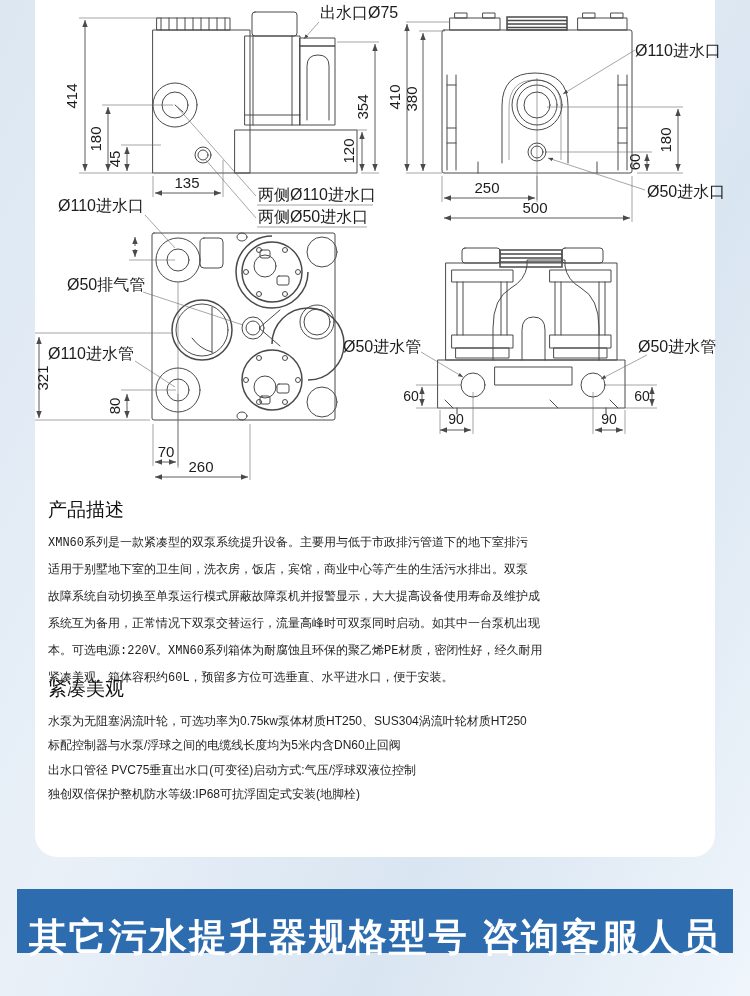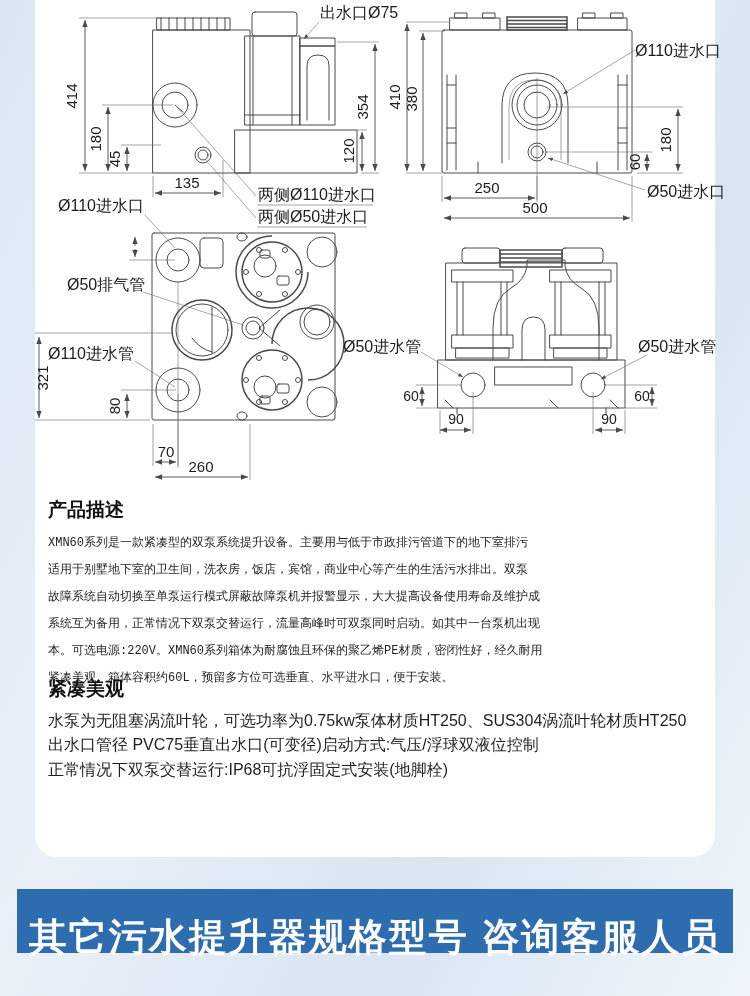--- a/index.html
+++ b/index.html
@@ -11,23 +11,23 @@
   svg.drawings{position:absolute;left:0;top:0;overflow:visible;display:block;}
   svg text{fill:#1c1c1c;stroke:none;}
   .ln{fill:none;stroke:#4a4a4a;stroke-width:1;stroke-linejoin:round;stroke-linecap:round;}
   .thk{fill:none;stroke:#4a4a4a;stroke-width:1.5;}
   .thin{fill:none;stroke:#6a6a6a;stroke-width:.6;}
   .dim{fill:none;stroke:#4a4a4a;stroke-width:.9;}
   .cjk{font-size:16px;}
   .num{font-size:15px;}
   .sm{font-size:14px;}
   .txt{position:absolute;left:13px;right:8px;color:#1f1f1f;}
-  .heading{font-size:19px;font-weight:bold;color:#111;margin:0 0 7px 0;}
+  .heading{font-size:19px;font-weight:normal;color:#111;margin:0 0 7px 0;}
   .dline{font-size:12px;line-height:27px;white-space:nowrap;font-family:Liberation Mono, monospace;}
-  .pline{font-size:16px;line-height:24.4px;white-space:nowrap;}
+  .pline{font-size:12px;line-height:24.4px;white-space:nowrap;}
   .banner{position:absolute;left:17px;top:889px;width:716px;height:64px;background:#2d6cae;
     display:flex;align-items:center;justify-content:center;}
   .banner span{color:#ffffff;font-size:38px;font-weight:bold;letter-spacing:2px;white-space:nowrap;margin-top:32px;}
 </style>
 </head>
 <body>
 
 <div class="page">
   <div class="card">
 
@@ -245,21 +245,22 @@
       <div class="dline">适用于别墅地下室的卫生间，洗衣房，饭店，宾馆，商业中心等产生的生活污水排出。双泵</div>
       <div class="dline">故障系统自动切换至单泵运行模式屏蔽故障泵机并报警显示，大大提高设备使用寿命及维护成</div>
       <div class="dline">系统互为备用，正常情况下双泵交替运行，流量高峰时可双泵同时启动。如其中一台泵机出现</div>
       <div class="dline">本。可选电源:220V。XMN60系列箱体为耐腐蚀且环保的聚乙烯PE材质，密闭性好，经久耐用</div>
       <div class="dline">紧凑美观。箱体容积约60L，预留多方位可选垂直、水平进水口，便于安装。</div>
     </div>
 
     <div class="txt" style="top:676px;">
       <div class="heading">紧凑美观</div>
       <div class="pline">水泵为无阻塞涡流叶轮，可选功率为0.75kw泵体材质HT250、SUS304涡流叶轮材质HT250</div>
+      <div class="pline">标配控制器与水泵/浮球之间的电缆线长度均为5米内含DN60止回阀</div>
       <div class="pline">出水口管径 PVC75垂直出水口(可变径)启动方式:气压/浮球双液位控制</div>
-      <div class="pline">正常情况下双泵交替运行:IP68可抗浮固定式安装(地脚栓)</div>
+      <div class="pline">独创双倍保护整机防水等级:IP68可抗浮固定式安装(地脚栓)</div>
     </div>
   </div>
 
   <div class="banner">
     <span>其它污水提升器规格型号 咨询客服人员</span>
   </div>
 </div>
 
 </body></html>

